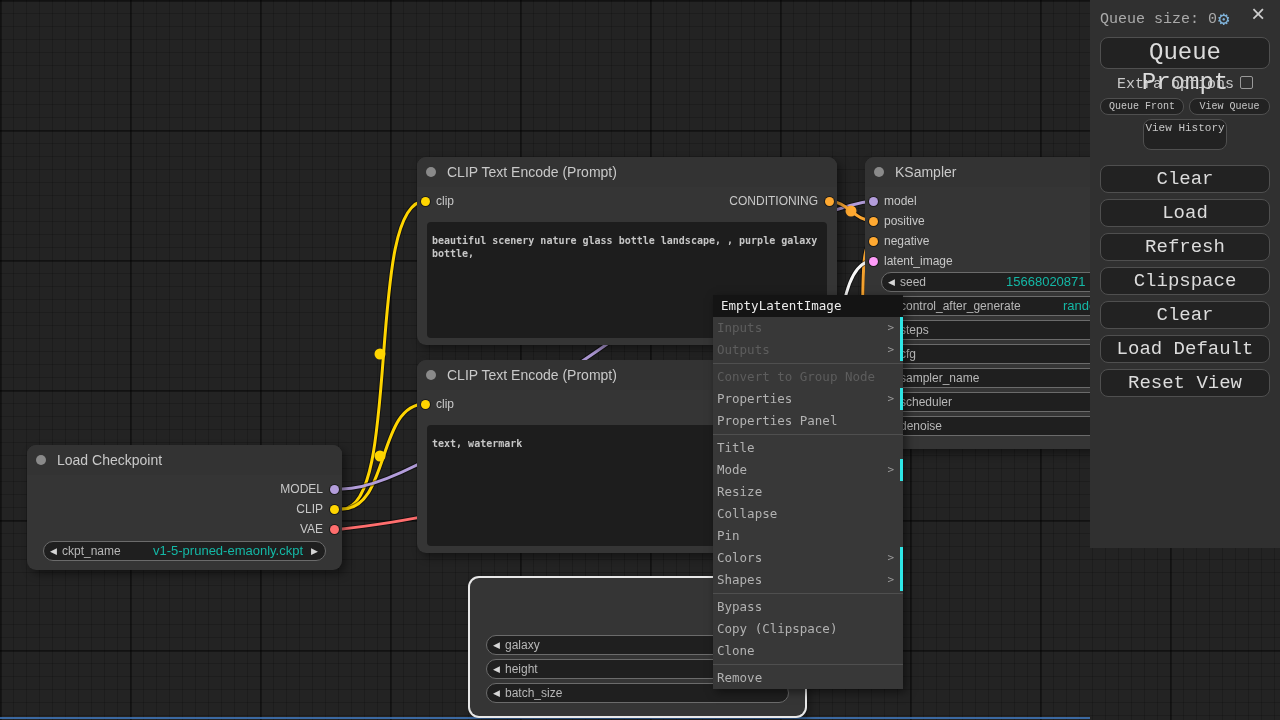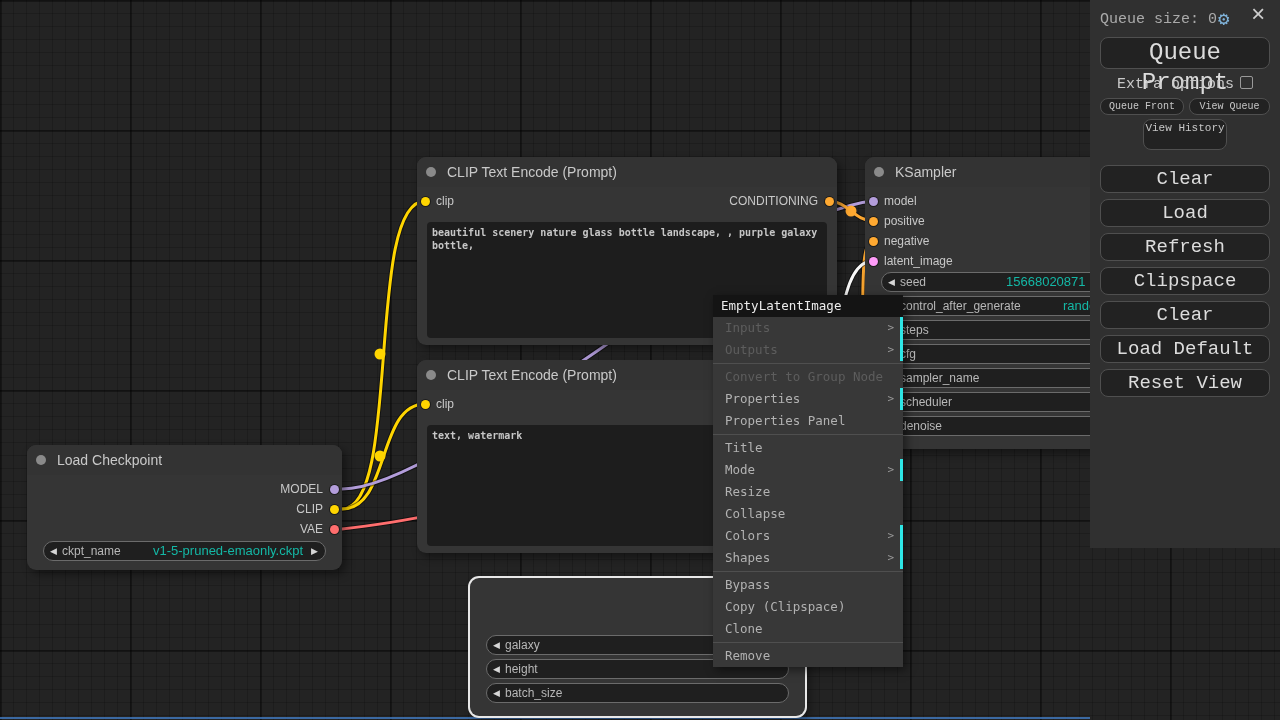--- a/index.html
+++ b/index.html
@@ -31,29 +31,29 @@
   .slot-row.out .slot-label{position:absolute;right:19px;white-space:nowrap;}
   .widget-pill{position:absolute;left:16px;right:16px;height:20px;background:#1f1f1f;
         border:1px solid #6b6b6b;border-radius:10px;box-sizing:border-box;overflow:hidden;
         font-size:12px;color:#b8b8b8;line-height:18px;}
   .widget-pill .wname{position:absolute;left:18px;white-space:nowrap;}
   .widget-pill .wvalue{position:absolute;white-space:nowrap;color:#14b8a6;font-size:13px;}
   .arrow-left::before{content:"\25C0";position:absolute;left:6px;font-size:9px;color:#d6d6d6;line-height:18px;}
   .arrow-right::after{content:"\25B6";position:absolute;right:7px;font-size:9px;color:#d6d6d6;line-height:18px;}
   .node-text{position:absolute;left:10px;right:10px;top:65px;bottom:7px;background:#1d1d1d;
         border-radius:4px;color:#c6c6c6;font-family:"DejaVu Sans Mono","Liberation Mono",monospace;
-        font-size:10px;font-weight:700;line-height:13px;padding:4px 5px;box-sizing:border-box;
+        font-size:10px;font-weight:700;line-height:13px;padding:12px 5px;box-sizing:border-box;
         white-space:pre-wrap;word-break:break-word;overflow:hidden;}
 
   
   .ctx-menu{position:absolute;left:713px;top:295px;width:190px;z-index:50;background:#383838;
         box-shadow:3px 3px 9px rgba(0,0,0,0.5);
         font-family:"DejaVu Sans Mono","Liberation Mono",monospace;font-size:12.5px;}
   .ctx-title{height:22px;line-height:22px;background:#141414;color:#ececec;padding-left:8px;}
-  .ctx-item{position:relative;height:22px;line-height:22px;color:#b2b2b2;padding-left:12px;box-sizing:border-box;}
+  .ctx-item{position:relative;height:22px;line-height:22px;color:#b2b2b2;padding-left:4px;box-sizing:border-box;}
   .ctx-item.disabled{color:#5d5d5d;}
   .ctx-item.has-sub{border-right:3px solid #2ee6e6;}
   .ctx-item.has-sub::after{content:"\003E";position:absolute;right:6px;top:0;color:#9a9a9a;font-size:11px;}
   .ctx-sep{height:1px;background:#4f4f4f;margin:2px 0;}
 
   
   .sidebar{position:absolute;left:1090px;top:0;width:190px;height:548px;background:#303030;z-index:100;
         font-family:Liberation Mono, monospace;color:#cfcfcf;}
   .sb-abs{position:absolute;}
   .sb-btn{position:absolute;background:#222222;border:1px solid #4f4f4f;border-radius:8px;
@@ -215,20 +215,21 @@
         <div class="ctx-item disabled has-sub">Outputs</div>
         <div class="ctx-sep"></div>
         <div class="ctx-item disabled">Convert to Group Node</div>
         <div class="ctx-item has-sub">Properties</div>
         <div class="ctx-item">Properties Panel</div>
         <div class="ctx-sep"></div>
         <div class="ctx-item">Title</div>
         <div class="ctx-item has-sub">Mode</div>
         <div class="ctx-item">Resize</div>
         <div class="ctx-item">Collapse</div>
+        <div class="ctx-item">Pin</div>
         <div class="ctx-item has-sub">Colors</div>
         <div class="ctx-item has-sub">Shapes</div>
         <div class="ctx-sep"></div>
         <div class="ctx-item">Bypass</div>
         <div class="ctx-item">Copy (Clipspace)</div>
         <div class="ctx-item">Clone</div>
         <div class="ctx-sep"></div>
         <div class="ctx-item">Remove</div>
       </div>
   </div>

